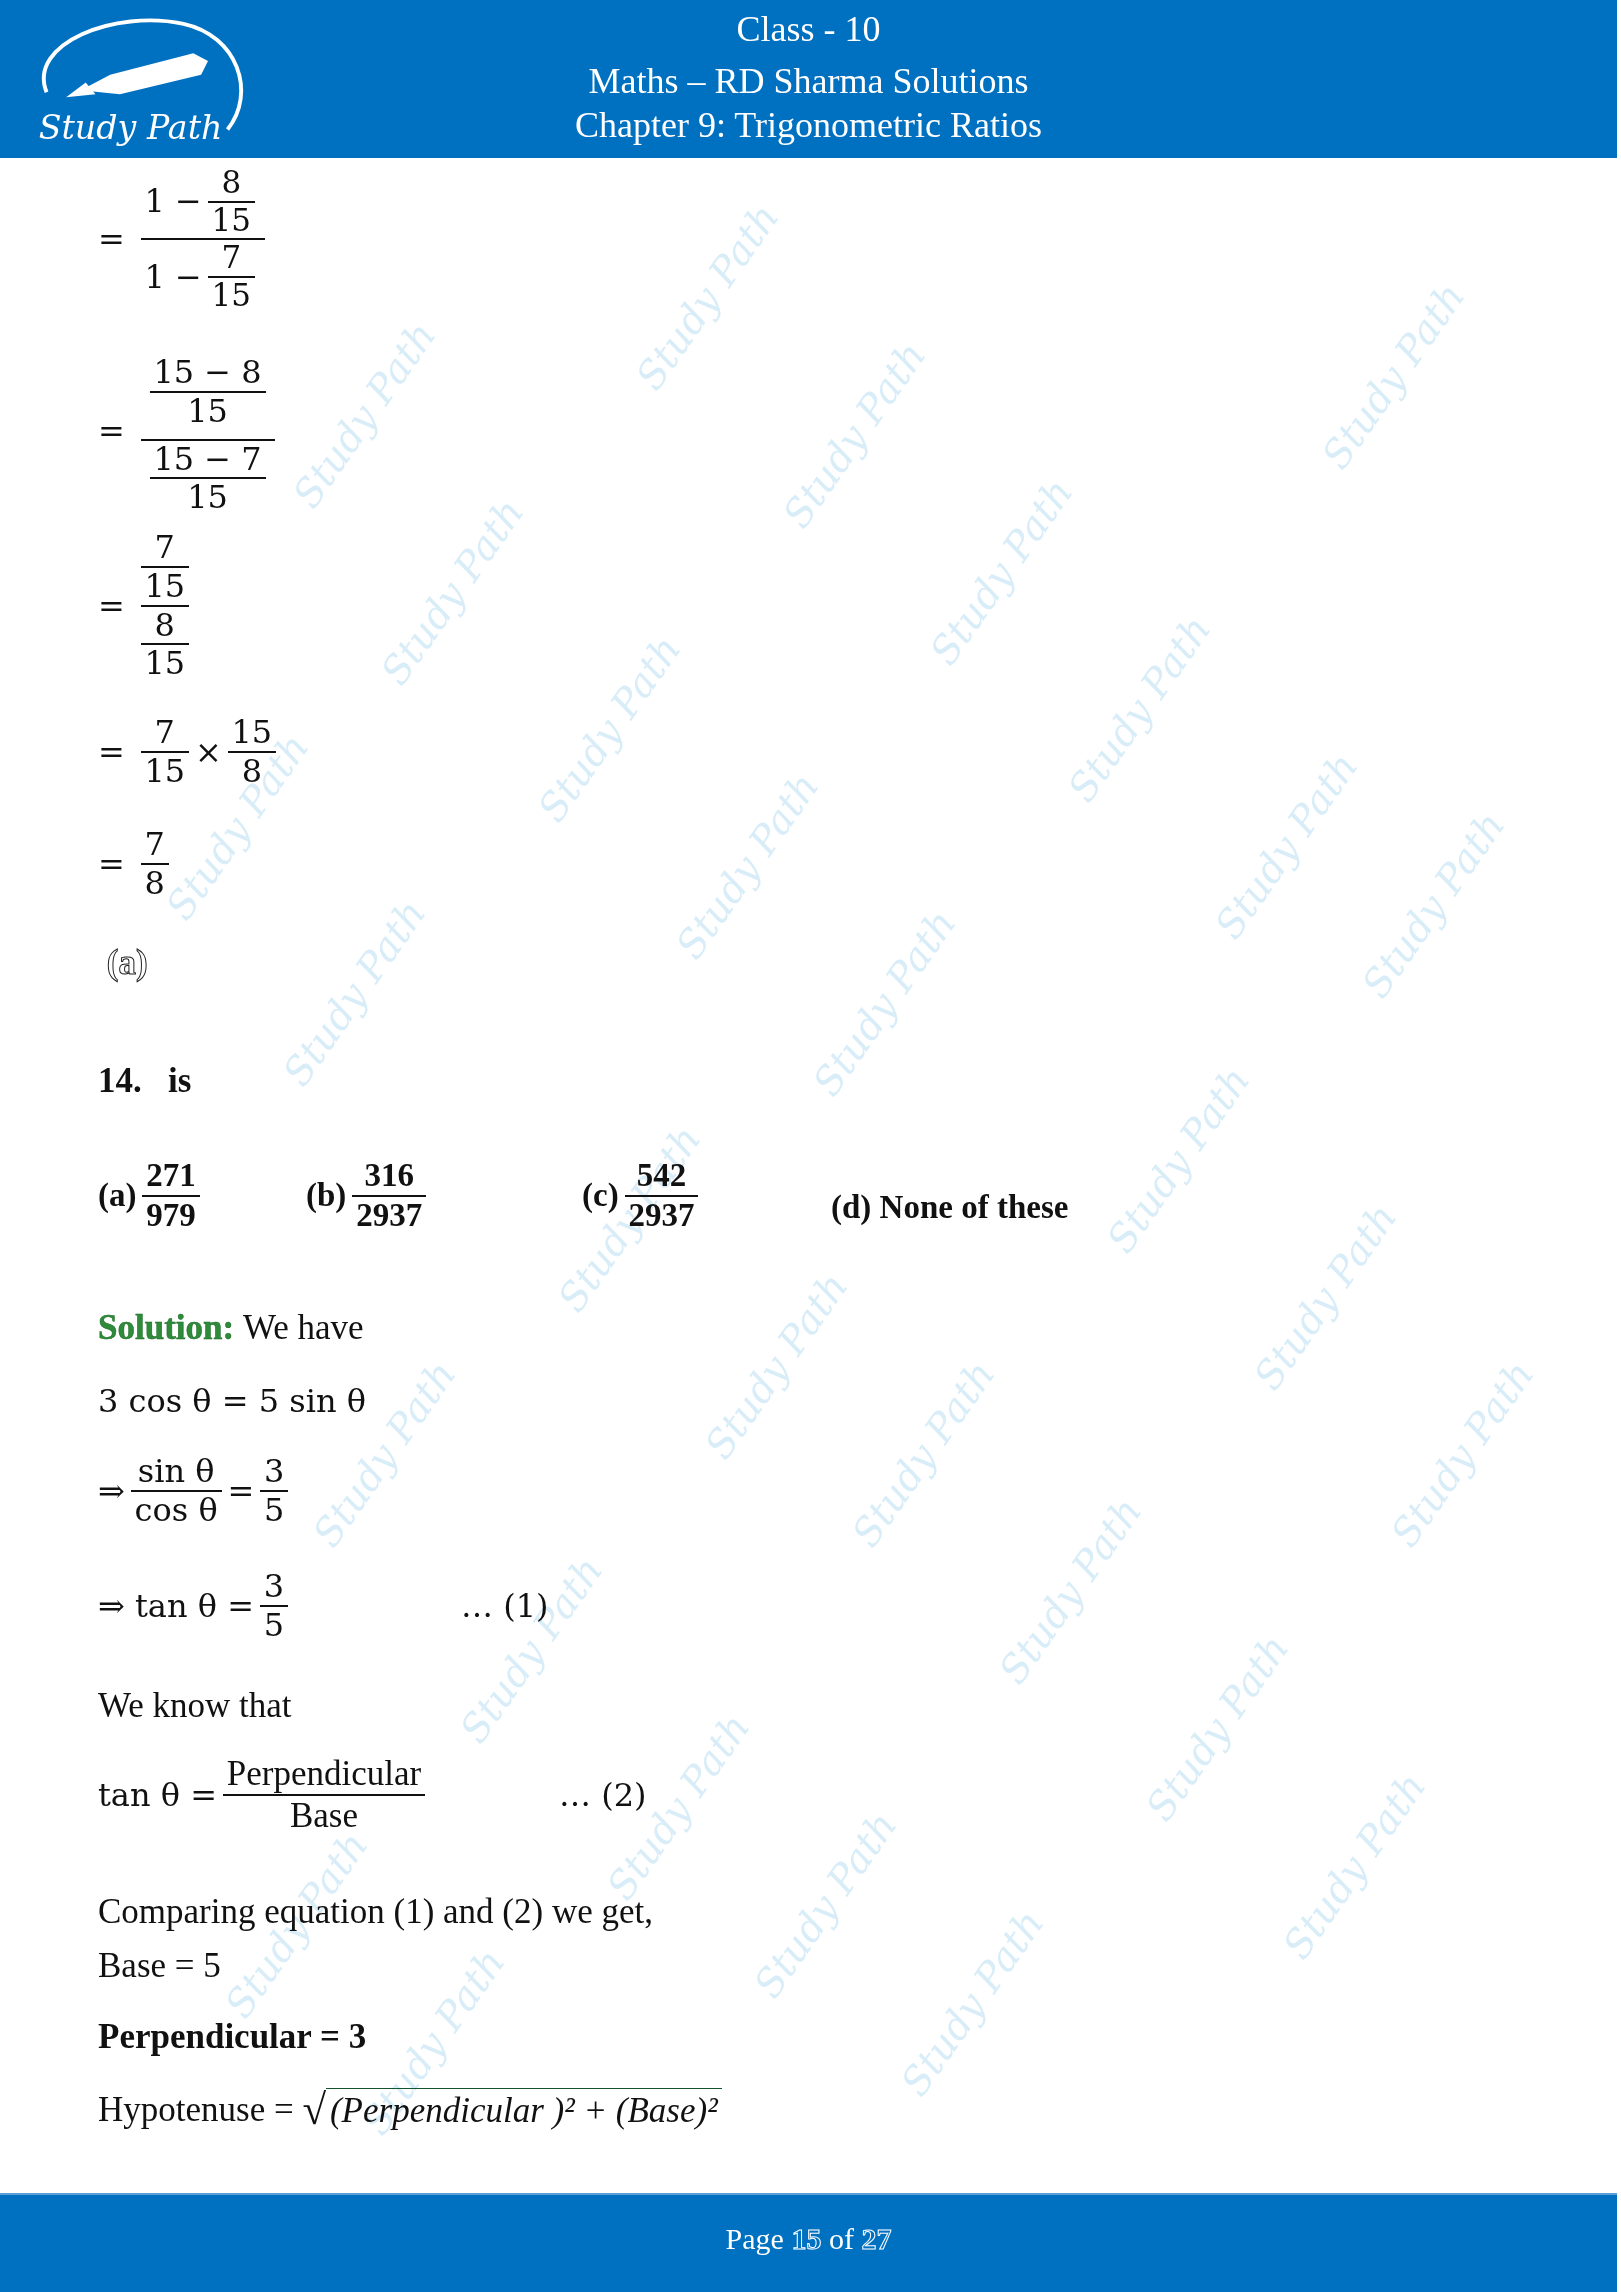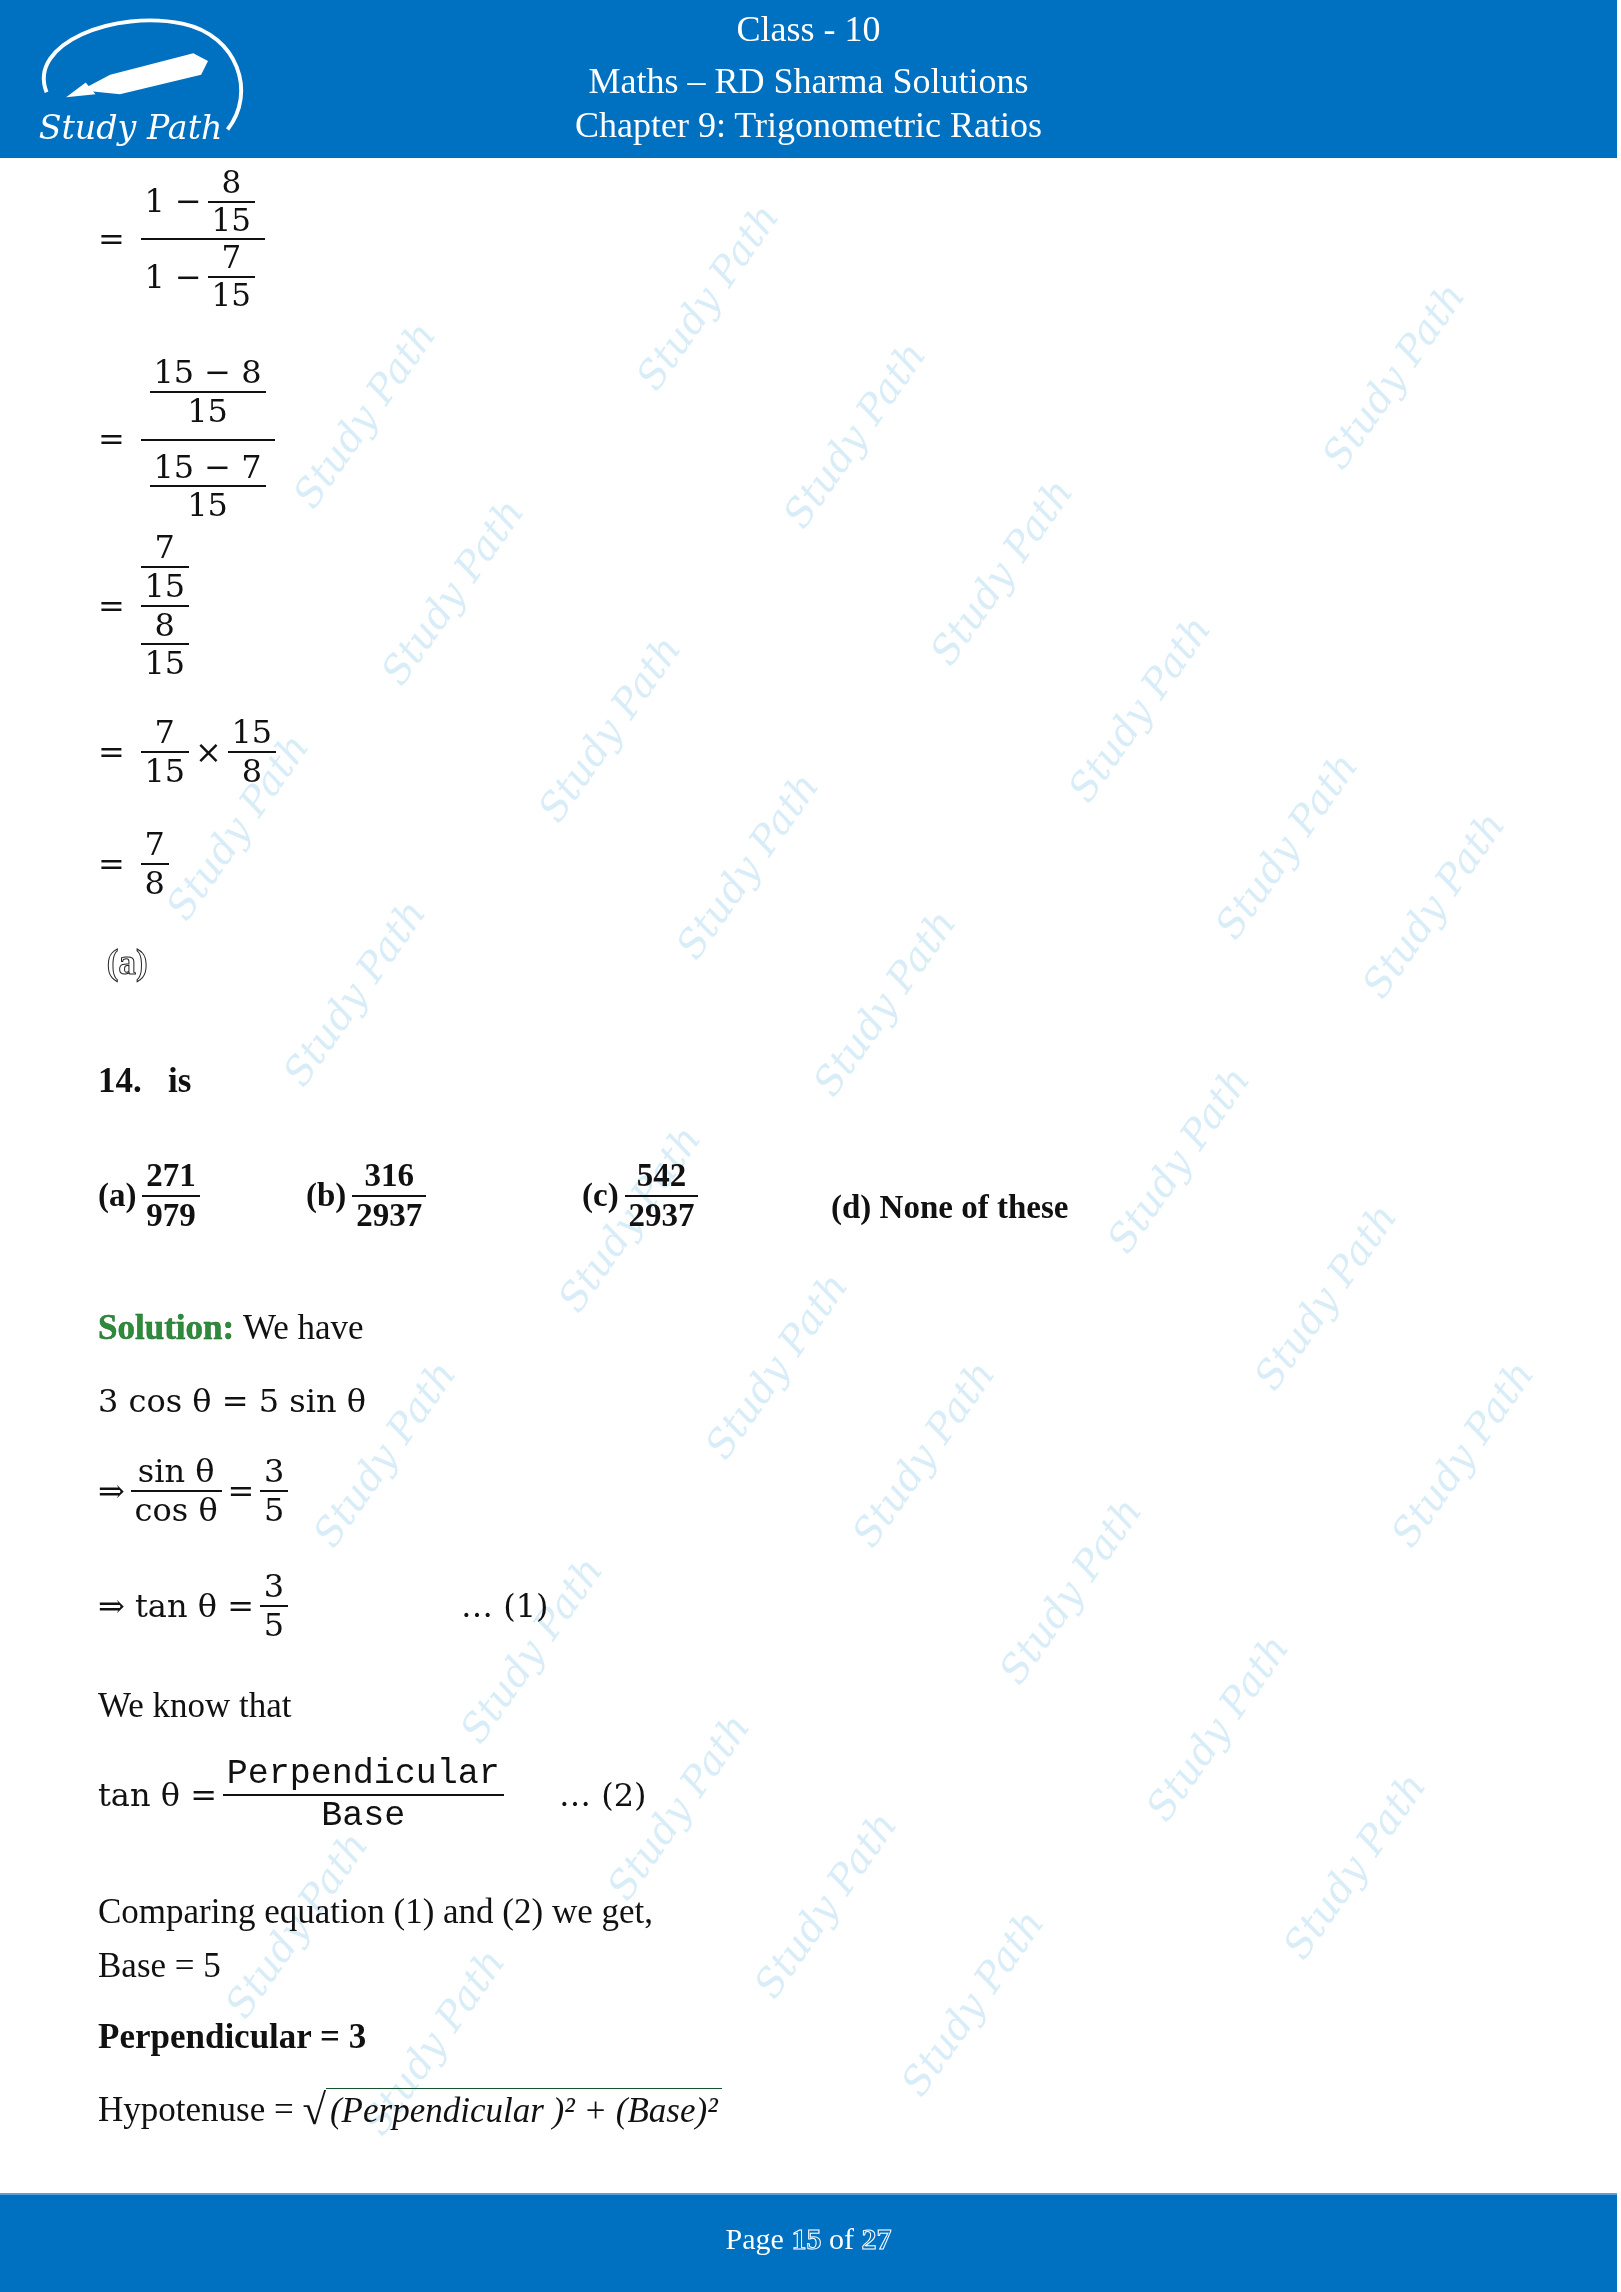--- a/index.html
+++ b/index.html
@@ -119,21 +119,21 @@
 
   <div class="row" style="top:345px;">
     <span class="eq">=</span>
     <span class="frac">
       <span class="frac" style="margin:9px;">
         <span class="num">15 − 8</span>
         <span class="bar"></span>
         <span class="den">15</span>
       </span>
       <span class="bar"></span>
-      <span class="frac" style="margin:8px;">
+      <span class="frac" style="margin:0;">
         <span class="num">15 − 7</span>
         <span class="bar"></span>
         <span class="den">15</span>
       </span>
     </span>
   </div>
 
   <div class="row" style="top:529px;">
     <span class="eq">=</span>
     <span class="frac">
@@ -248,21 +248,21 @@
       </span>
     <span style="position:absolute; left:363px;">… (1)</span>
   </div>
 
   <div class="row" style="top:1686px; font-family:'Liberation Serif',serif; font-size:35px;">
     <span>We know that</span>
   </div>
 
   <div class="row" style="top:1754px; width:588px;">
     <span>tan θ =</span>
-    <span class="frac" style="font-family:Liberation Mono, monospace;font-size:35px;text-align:center;">
+    <span class="frac" style="font-family:Liberation Serif, serif;font-size:35px;text-align:center;">
         <span class="num">Perpendicular</span>
         <span class="bar"></span>
         <span class="den">Base</span>
       </span>
     <span style="position:absolute; left:461px;">… (2)</span>
   </div>
 
   <div class="row" style="top:1892px; font-family:'Liberation Serif',serif; font-size:35px;">
     <span>Comparing equation (1) and (2) we get,</span>
   </div>

